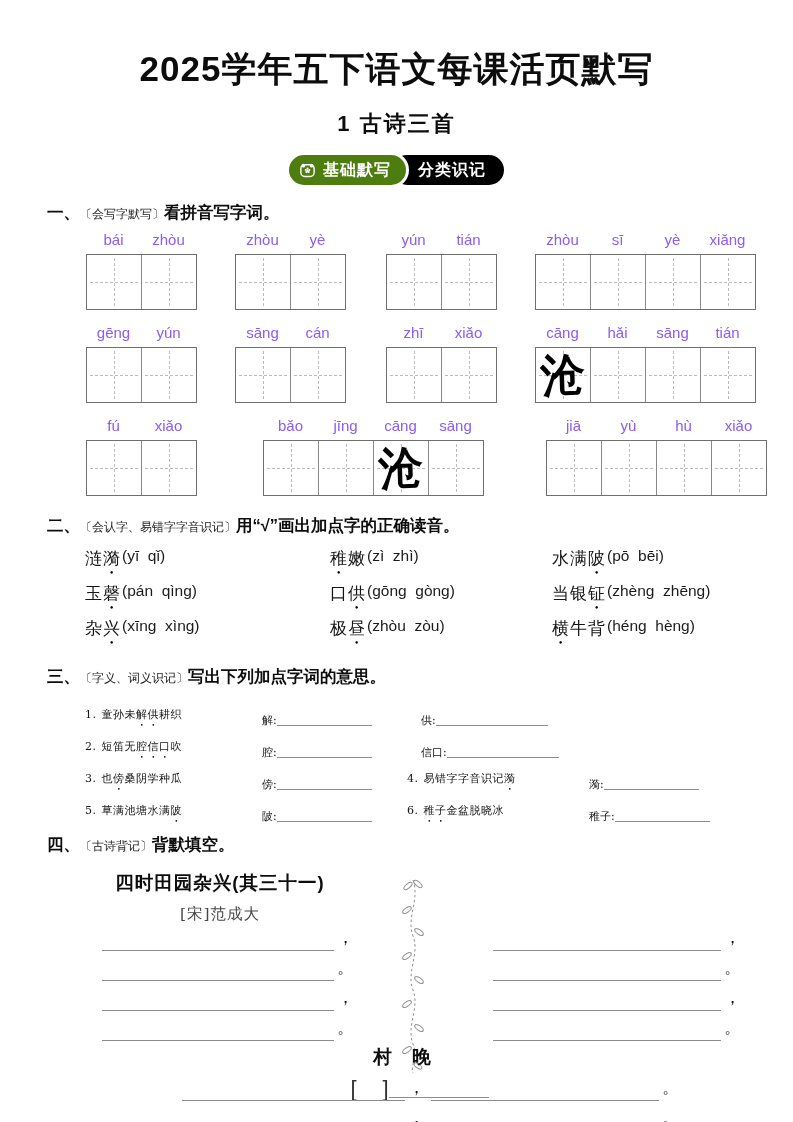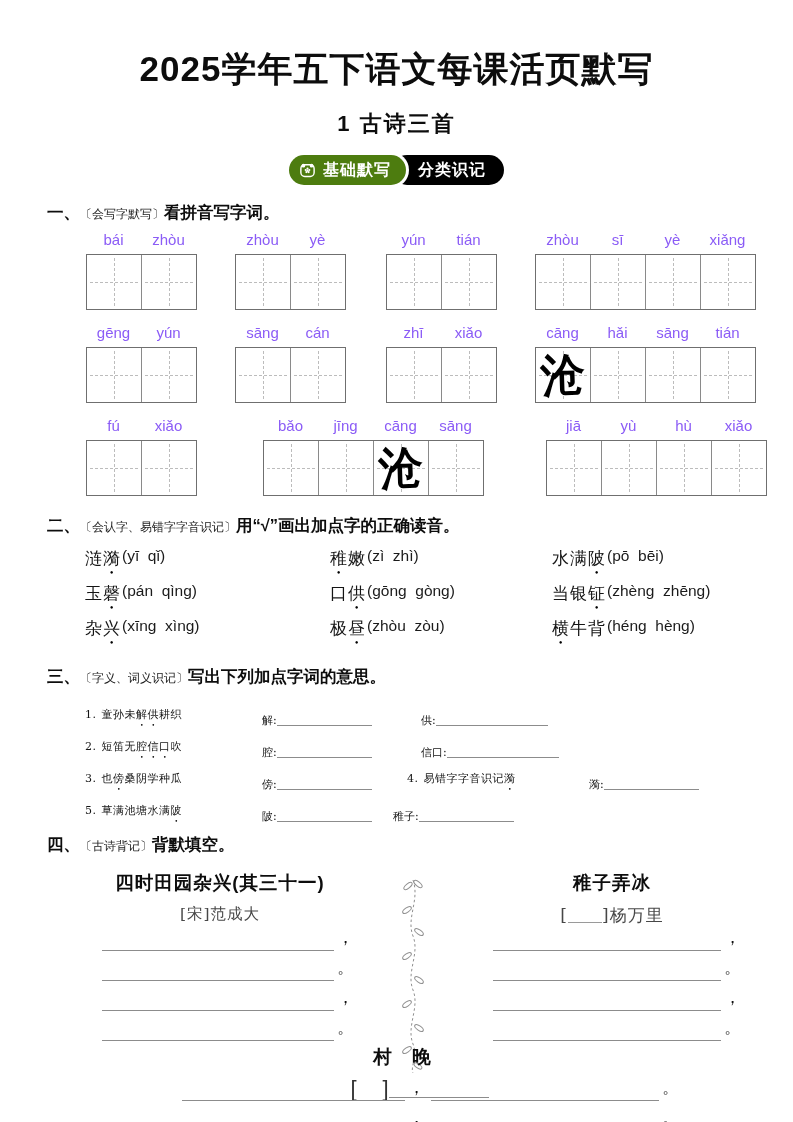--- a/index.html
+++ b/index.html
@@ -330,20 +330,21 @@
   </div>
   <div class="s3row">
     <span class="phrase ph1"><span class="n">3.</span><span>也</span><span class="dotted">傍</span><span>桑阴学种瓜</span></span>
     <span class="t1"><span class="termlab">傍:</span><span class="blank w95"></span></span>
     <span class="phrase ph2"><span class="n">4.</span><span>易错字字音识记</span><span class="dotted">漪</span><span></span></span>
     <span><span class="termlab">漪:</span><span class="blank w95"></span></span>
   </div>
   <div class="s3row">
     <span class="phrase ph1"><span class="n">5.</span><span>草满池塘水满</span><span class="dotted">陂</span><span></span></span>
     <span class="t1"><span class="termlab">陂:</span><span class="blank w95"></span></span>
+    <span class="phrase ph2"><span class="n">6.</span><span></span><span class="dotted">稚子</span><span>金盆脱晓冰</span></span>
     <span><span class="termlab">稚子:</span><span class="blank w95"></span></span>
   </div>
 </div>
 
 <div class="sec" style="margin-top:8px;">
   <span class="num">四、</span><span class="tag">〔古诗背记〕</span><span class="ins">背默填空。</span>
 </div>
 
 <div class="s4wrap">
 
@@ -378,24 +379,20 @@
     <ellipse cx="8" cy="34" rx="5" ry="2.2" transform="rotate(-35 8 34)" fill="none" stroke="#8f8f8f"></ellipse>
     <ellipse cx="20" cy="56" rx="5" ry="2.2" transform="rotate(35 20 56)" fill="none" stroke="#8f8f8f"></ellipse>
     <ellipse cx="8" cy="80" rx="5" ry="2.2" transform="rotate(-35 8 80)" fill="none" stroke="#8f8f8f"></ellipse>
     <ellipse cx="20" cy="104" rx="5" ry="2.2" transform="rotate(35 20 104)" fill="none" stroke="#8f8f8f"></ellipse>
     <ellipse cx="8" cy="128" rx="5" ry="2.2" transform="rotate(-35 8 128)" fill="none" stroke="#8f8f8f"></ellipse>
     <ellipse cx="20" cy="152" rx="5" ry="2.2" transform="rotate(35 20 152)" fill="none" stroke="#8f8f8f"></ellipse>
     <ellipse cx="8" cy="174" rx="5" ry="2.2" transform="rotate(-35 8 174)" fill="none" stroke="#8f8f8f"></ellipse>
     <ellipse cx="19" cy="190" rx="4.5" ry="2" transform="rotate(35 19 190)" fill="none" stroke="#8f8f8f"></ellipse>
   </svg>
 
-  <div class="poemcol poemR">
-    <div class="ptitle">稚子弄冰</div>
-    <div class="pauthor"><span class="abr">[</span><span class="ablank"></span><span class="abr">]杨万里</span></div>
-  </div>
 
   <div class="plines plinesR">
     <div class="pline">
         <span class="blank prb"></span>
         <span class="pm">，</span>
       </div>
     <div class="pline">
         <span class="blank prb"></span>
         <span class="pm">。</span>
       </div>

